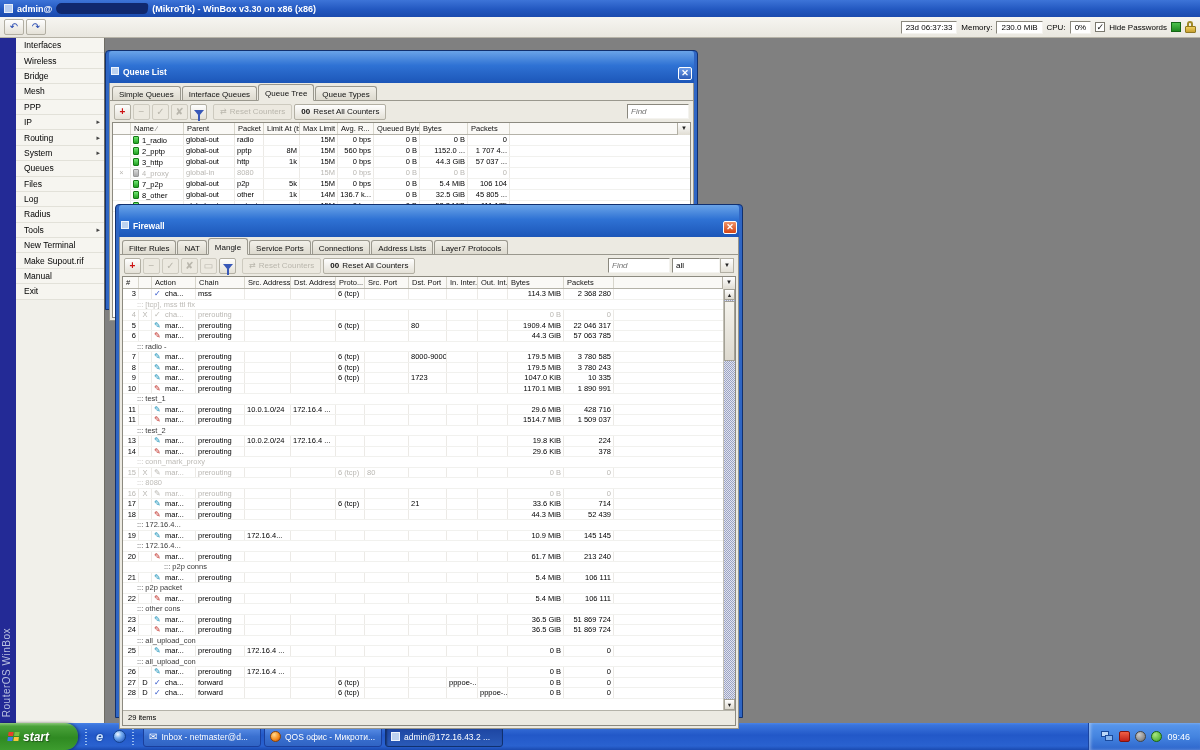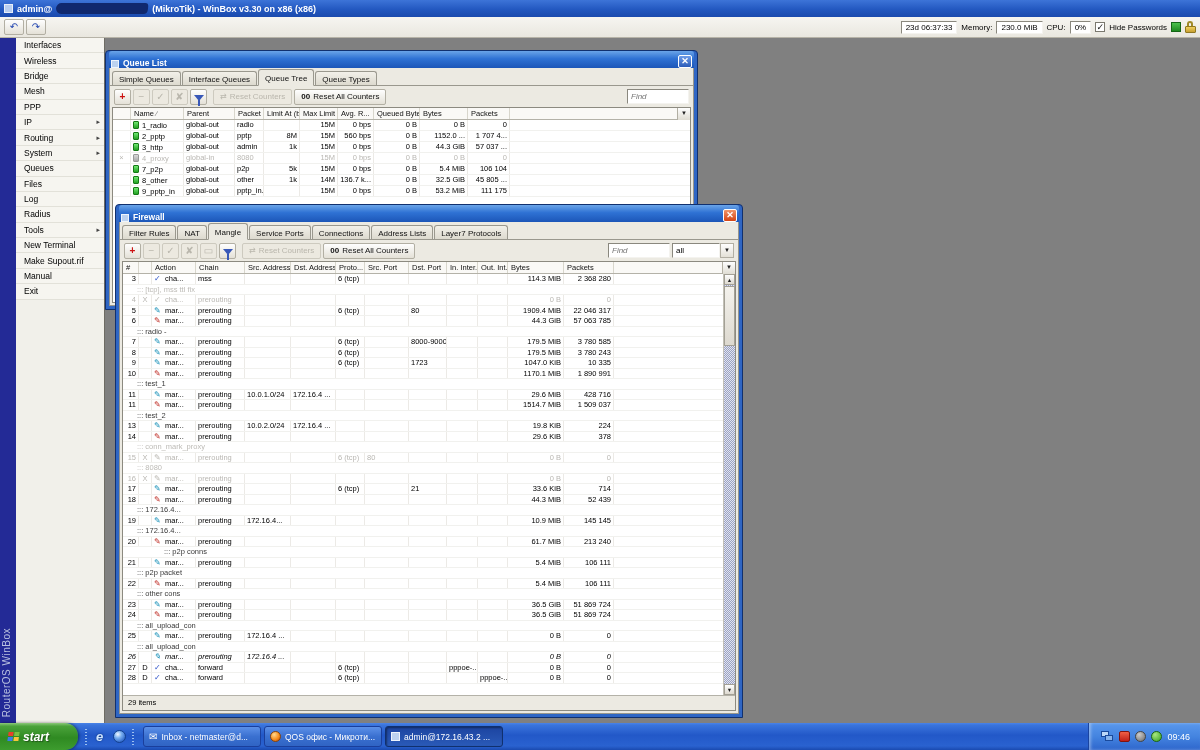--- a/index.html
+++ b/index.html
@@ -36,21 +36,21 @@
     color:#b9c1e0; font-size:10px; letter-spacing:.5px; white-space:nowrap; }
   .sidebar { position:absolute; left:16px; top:0; width:89px; height:685px; background:#f1f0ea; border-right:1px solid #6e6c64; }
   .menu-item { height:15.4px; display:flex; align-items:center; padding:0 4px 0 8px; font-size:8.5px; color:#000;
     border-bottom:1px solid #e2e1d9; background:#f6f5f0; }
   .menu-item .arr { margin-left:auto; font-size:7px; color:#444; }
 
   .desktop { position:absolute; left:105px; top:0; width:1095px; height:685px; }
 
   
   .window { position:absolute; background:#2f66c4; padding:0 3px 3px; border:1px solid #11306e; border-radius:4px 4px 0 0; }
-  .titlebar { height:17px; display:flex; align-items:flex-end; padding:0 2px; color:#fff; font-size:8.5px; font-weight:bold;
+  .titlebar { height:17px; display:flex; align-items:flex-start; padding:16px 2px; color:#fff; font-size:8.5px; font-weight:bold;
     background:linear-gradient(180deg,#6aa4e8 0%,#2f72d4 45%,#1c56b8 100%); border-radius:3px 3px 0 0; }
   .titlebar .win-ico { width:8px; height:8px; border:1px solid #eef4fc; background:#bcd2f0; margin-right:4px; }
   .close-btn { margin-left:auto; width:14px; height:13px; border:1px solid #fff; border-radius:2px;
     color:#fff; font-size:9px; line-height:11px; text-align:center; font-weight:bold; }
   .close-blue { background:linear-gradient(#6e9ce8,#2c5cb8); }
   .close-red { background:linear-gradient(#f09468,#d44415); }
   .win-content { background:#eceae2; border:1px solid #98968c; border-top:none; display:flex; flex-direction:column; height:calc(100% - 17px); }
 
   .tabsbar { height:18px; display:flex; align-items:flex-end; padding:2px 2px 0 2px; border-bottom:1px solid #9a988e; }
   .tab { font-size:8px; padding:2px 6px 2px; margin-right:1px; border:1px solid #9a988e; border-bottom:none;
@@ -299,21 +299,21 @@
                   <div class="td r" style="flex: 0 0 36px; width: 36px;">560 bps</div>
                   <div class="td r" style="flex: 0 0 46px; width: 46px;">0 B</div>
                   <div class="td r" style="flex: 0 0 48px; width: 48px;">1152.0 ...</div>
                   <div class="td r" style="flex: 0 0 42px; width: 42px;">1 707 4...</div>
                   <div class="td fill"></div>
                 </div>
                 <div class="trow qrow">
                   <div class="td c" style="flex: 0 0 18px; width: 18px;"></div>
                   <div class="td" style="flex: 0 0 53px; width: 53px;"><span class="q-ico"></span><span>3_http</span></div>
                   <div class="td" style="flex: 0 0 51px; width: 51px;">global-out</div>
-                  <div class="td" style="flex: 0 0 29px; width: 29px;">admin</div>
+                  <div class="td" style="flex: 0 0 29px; width: 29px;">http</div>
                   <div class="td r" style="flex: 0 0 36px; width: 36px;">1k</div>
                   <div class="td r" style="flex: 0 0 38px; width: 38px;">15M</div>
                   <div class="td r" style="flex: 0 0 36px; width: 36px;">0 bps</div>
                   <div class="td r" style="flex: 0 0 46px; width: 46px;">0 B</div>
                   <div class="td r" style="flex: 0 0 48px; width: 48px;">44.3 GiB</div>
                   <div class="td r" style="flex: 0 0 42px; width: 42px;">57 037 ...</div>
                   <div class="td fill"></div>
                 </div>
                 <div class="trow qrow disabled">
                   <div class="td c flag-x" style="flex: 0 0 18px; width: 18px;">×</div>
@@ -796,21 +796,21 @@
                   <div class="td" style="flex: 0 0 29px; width: 29px;"></div>
                   <div class="td" style="flex: 0 0 44px; width: 44px;"></div>
                   <div class="td" style="flex: 0 0 38px; width: 38px;"></div>
                   <div class="td" style="flex: 0 0 31px; width: 31px;"></div>
                   <div class="td" style="flex: 0 0 30px; width: 30px;"></div>
                   <div class="td r" style="flex: 0 0 56px; width: 56px;">0 B</div>
                   <div class="td r" style="flex: 0 0 50px; width: 50px;">0</div>
                   <div class="td fill"></div>
                 </div>
                 <div class="comment-row" style="margin-right: 12px;">::: all_upload_con</div>
-                <div class="trow" style="margin-right: 12px; font-style: italic;">
+                <div class="trow" style="margin-right: 12px;">
                   <div class="td r" style="flex: 0 0 16px; width: 16px;">26</div>
                   <div class="td c" style="flex: 0 0 13px; width: 13px;"></div>
                   <div class="td" style="flex: 0 0 44px; width: 44px;"><span class="a-ico ico-pencil-blue">✎</span><span>mar...</span></div>
                   <div class="td" style="flex: 0 0 49px; width: 49px;">prerouting</div>
                   <div class="td" style="flex: 0 0 46px; width: 46px;">172.16.4 ...</div>
                   <div class="td" style="flex: 0 0 45px; width: 45px;"></div>
                   <div class="td" style="flex: 0 0 29px; width: 29px;"></div>
                   <div class="td" style="flex: 0 0 44px; width: 44px;"></div>
                   <div class="td" style="flex: 0 0 38px; width: 38px;"></div>
                   <div class="td" style="flex: 0 0 31px; width: 31px;"></div>

